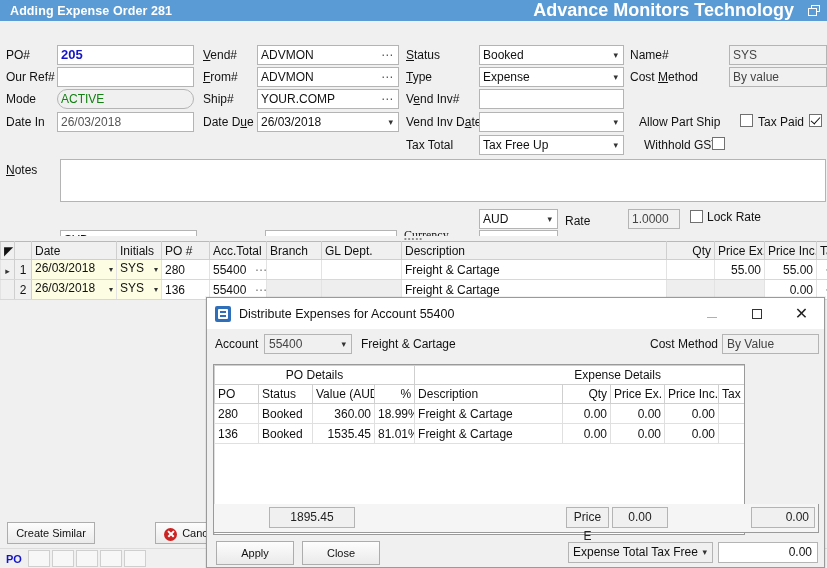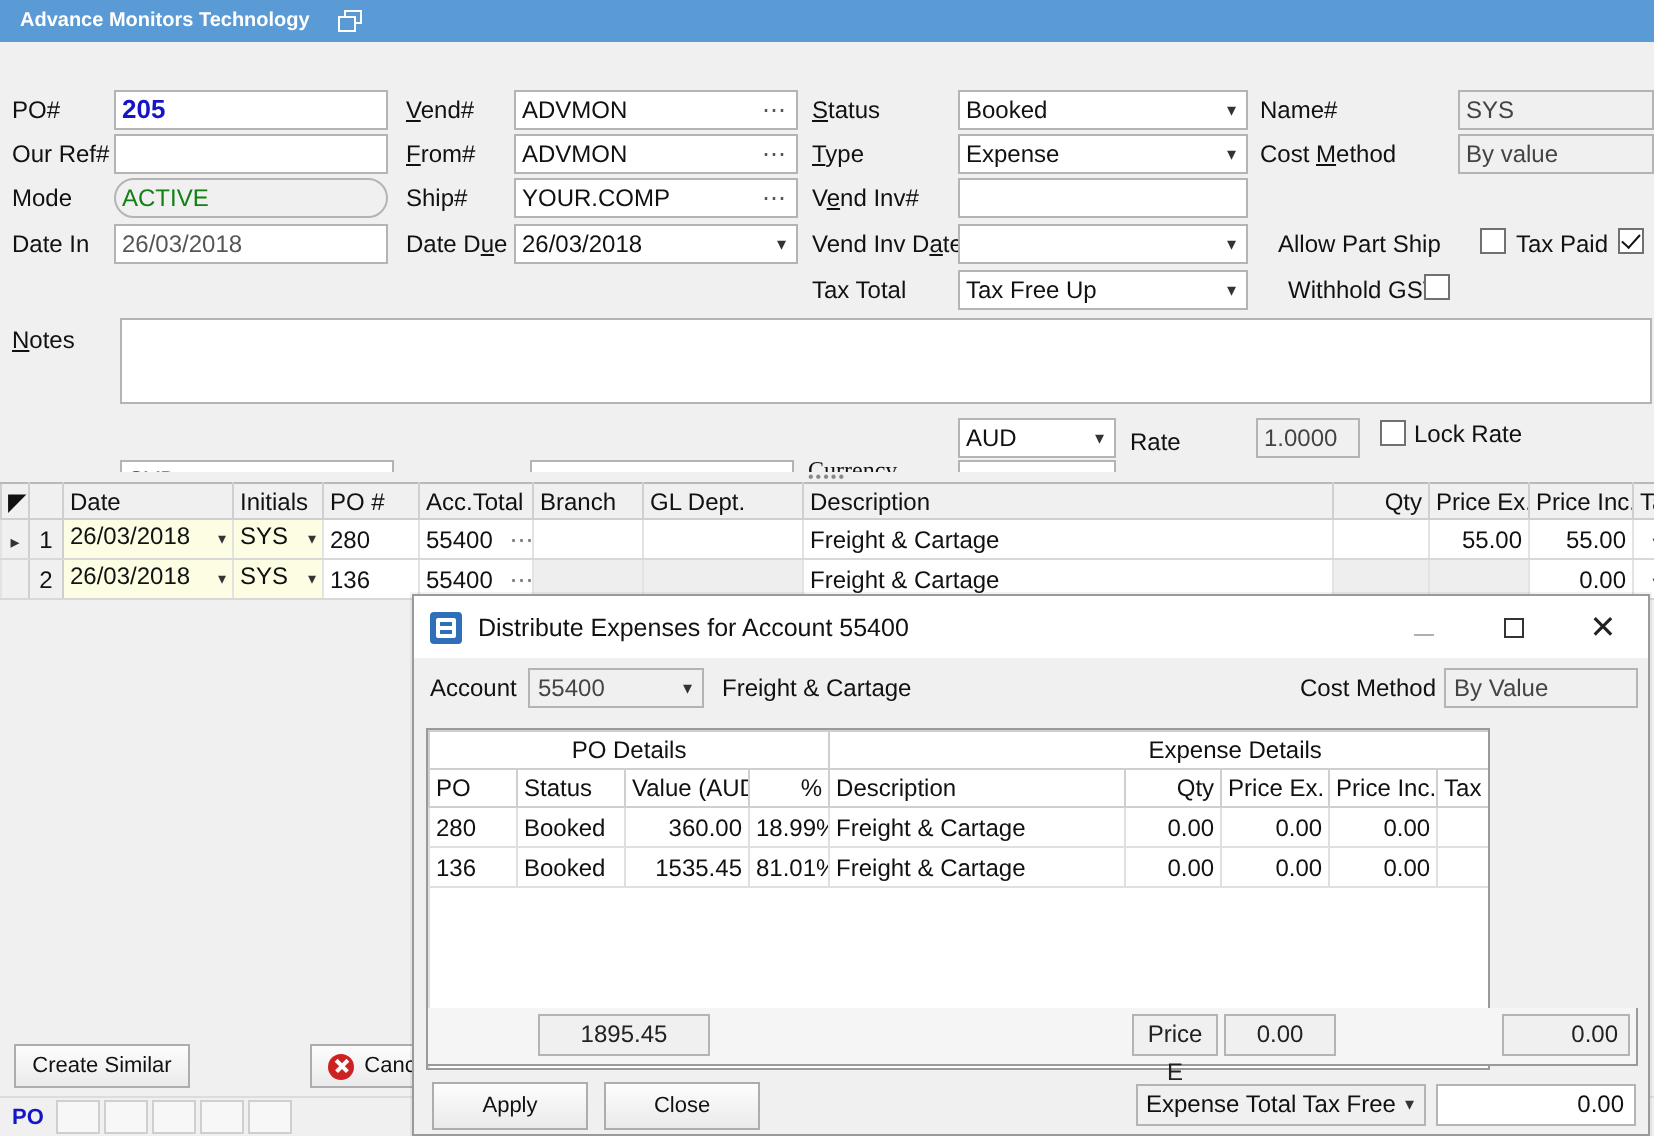--- a/index.html
+++ b/index.html
@@ -12,21 +12,21 @@
   .app{position:relative;width:827px;height:568px;background:#f0f0f0;overflow:hidden;}
 
   
   .titlebar{
     position:absolute;left:0;top:0;width:827px;height:21px;
     background:#5b9bd5;display:flex;align-items:center;justify-content:space-between;
     box-sizing:border-box;padding:0 6px 0 10px;
   }
   .titlebar .t-left{color:#fff;font-weight:bold;font-size:12.5px;letter-spacing:.1px;}
   .titlebar .t-right{display:flex;align-items:center;gap:14px;}
-  .titlebar .t-company{color:#fff;font-weight:bold;font-size:10px;}
+  .titlebar .t-company{color:#fff;font-weight:bold;font-size:18px;}
   .restore-ico{width:13px;height:12px;position:relative;display:inline-block;}
   .restore-ico i{position:absolute;border:1.4px solid #fff;box-sizing:border-box;display:block;}
   .restore-ico i.a{left:3px;top:0;width:9px;height:7px;}
   .restore-ico i.b{left:0;top:3px;width:9px;height:8px;background:#5b9bd5;}
 
   
   .form{position:absolute;left:0;top:21px;width:827px;height:215px;background:#f0f0f0;}
   .lbl{position:absolute;font-size:12px;color:#111;white-space:nowrap;}
   .lbl u{text-decoration:underline;}
   .fld{
@@ -142,20 +142,21 @@
             height:21px;line-height:19px;font-size:12px;padding:0 4px;color:#111;}
   .m-input{position:absolute;box-sizing:border-box;border:1px solid #b4b4b4;background:#fff;
            height:21px;line-height:19px;font-size:12px;padding:0 5px;text-align:right;color:#111;}
 </style>
 </head>
 <body>
 
 <div class="app">
 
   <div class="titlebar">
+    <div class="t-left">Adding Expense Order 281</div>
     <div class="t-right">
       <div class="t-company">Advance Monitors Technology</div>
       <span class="restore-ico">
           <i class="a"></i>
           <i class="b"></i>
         </span>
     </div>
   </div>
 
   <div class="form">

